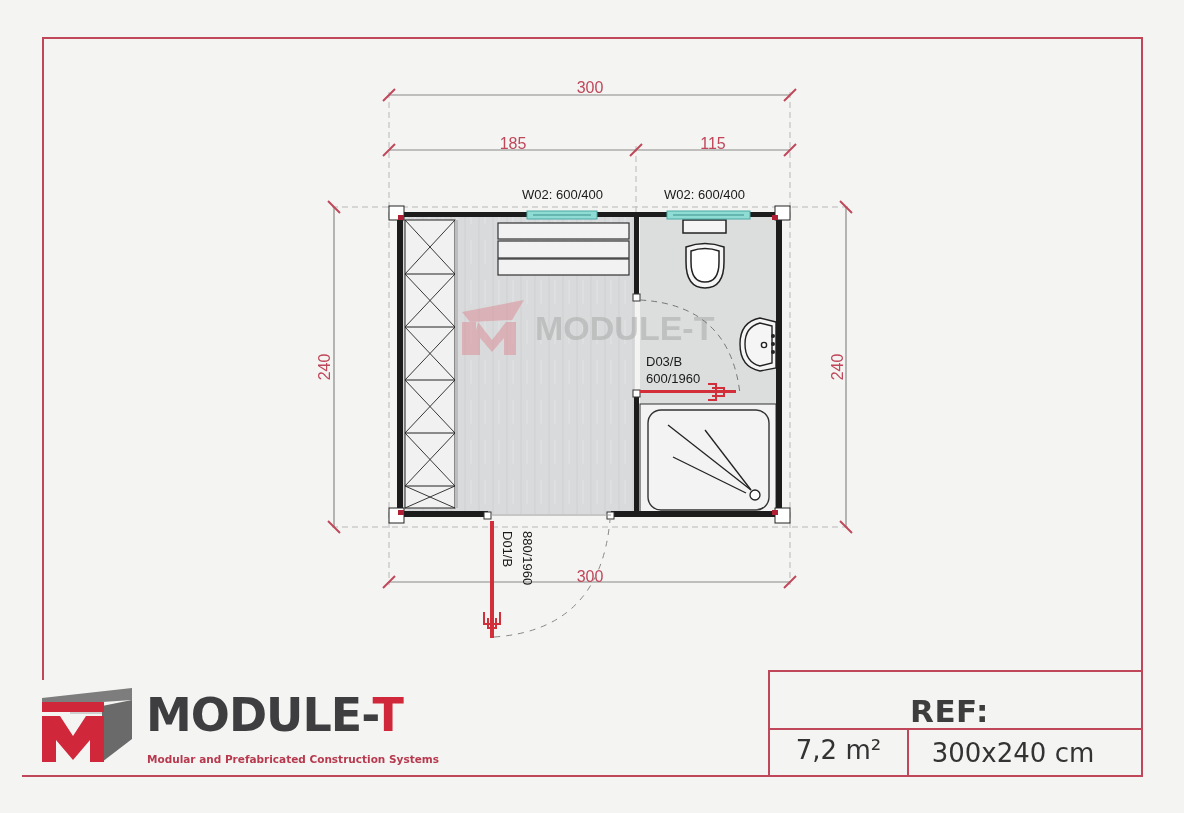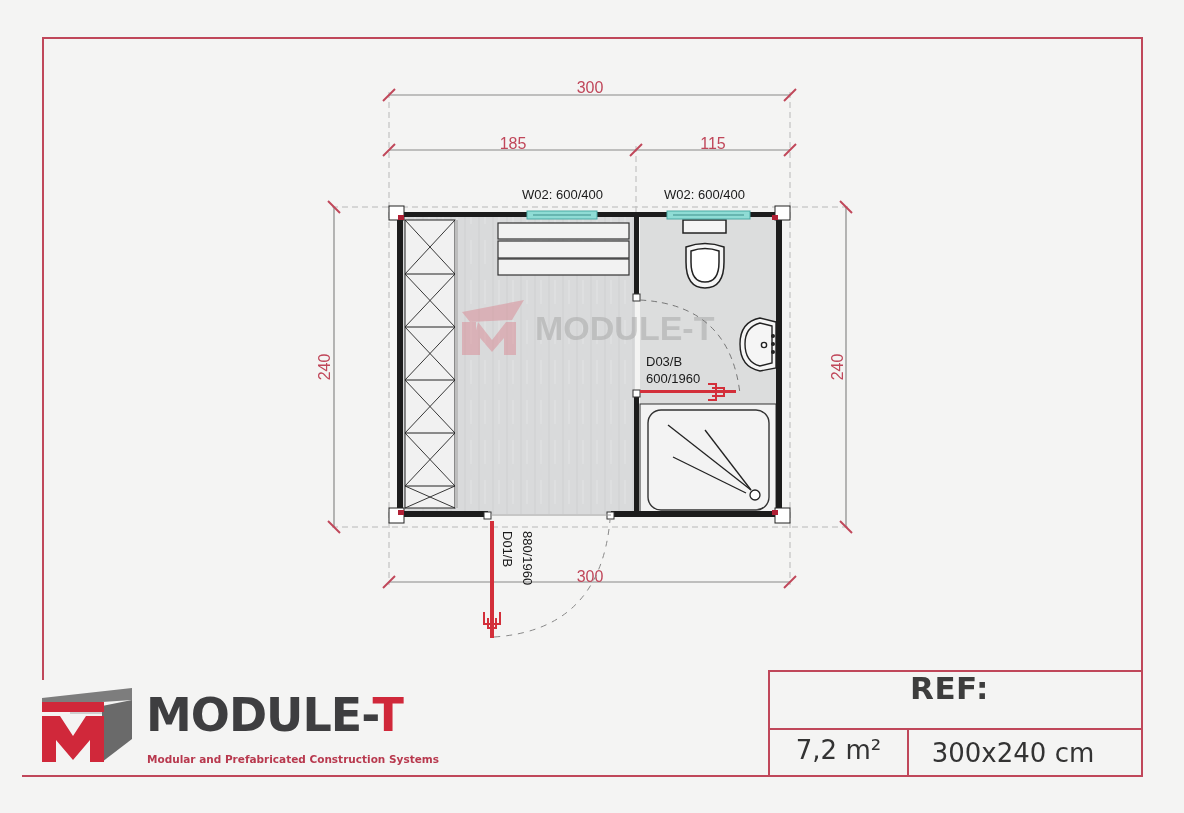--- a/index.html
+++ b/index.html
@@ -4,21 +4,21 @@
 <style>
   html,body{margin:0;padding:0;}
   body{width:1184px;height:813px;background:#f4f4f3;position:relative;overflow:hidden;font-family:"Liberation Sans",sans-serif;}
   .abs{position:absolute;}
   svg text{font-family:"Liberation Sans",sans-serif;}
   .frame-top{left:42px;top:37px;width:1101px;height:2px;background:#c0475a;}
   .frame-left{left:42px;top:37px;width:2px;height:643px;background:#c0475a;}
   .frame-right{left:1141px;top:37px;width:2px;height:740px;background:#c0475a;}
   .frame-bottom{left:22px;top:775px;width:1121px;height:2px;background:#c0475a;}
   .tbl{left:768px;top:670px;width:375px;height:107px;border:2px solid #c0475a;box-sizing:border-box;border-right:none;border-bottom:none;}
-  .tbl-row1{left:768px;top:670px;width:375px;height:59px;display:flex;align-items:flex-start;justify-content:center;font-family:"DejaVu Sans",sans-serif;font-size:31px;font-weight:bold;letter-spacing:0.5px;}
+  .tbl-row1{left:768px;top:670px;width:375px;height:59px;display:flex;align-items:flex-end;justify-content:center;font-family:"DejaVu Sans",sans-serif;font-size:31px;font-weight:bold;letter-spacing:0.5px;}
   .tbl-hline{left:768px;top:728px;width:375px;height:2px;background:#c0475a;}
   .tbl-vline{left:907px;top:729px;width:2px;height:47px;background:#c0475a;}
   .tbl-cell-a{left:770px;top:730px;width:137px;height:40px;display:flex;align-items:center;justify-content:center;font-family:"DejaVu Sans",sans-serif;font-size:26px;color:#333;}
   .tbl-cell-b{left:909px;top:730px;width:208px;height:45px;display:flex;align-items:center;justify-content:center;font-family:"DejaVu Sans",sans-serif;font-size:26px;color:#333;}
   .ref-label{color:#3d3d3d;margin-right:12px;}
   .ref-value{color:#d0283a;}
   .brand-name{left:146px;top:688px;font-family:"DejaVu Sans",sans-serif;font-size:46px;font-weight:bold;color:#3e3e40;letter-spacing:-1px;}
   .brand-t{color:#d0283a;}
   .brand-sub{left:147px;top:753px;font-family:"DejaVu Sans",sans-serif;font-size:10.5px;font-weight:bold;color:#b8394e;}
 </style>

